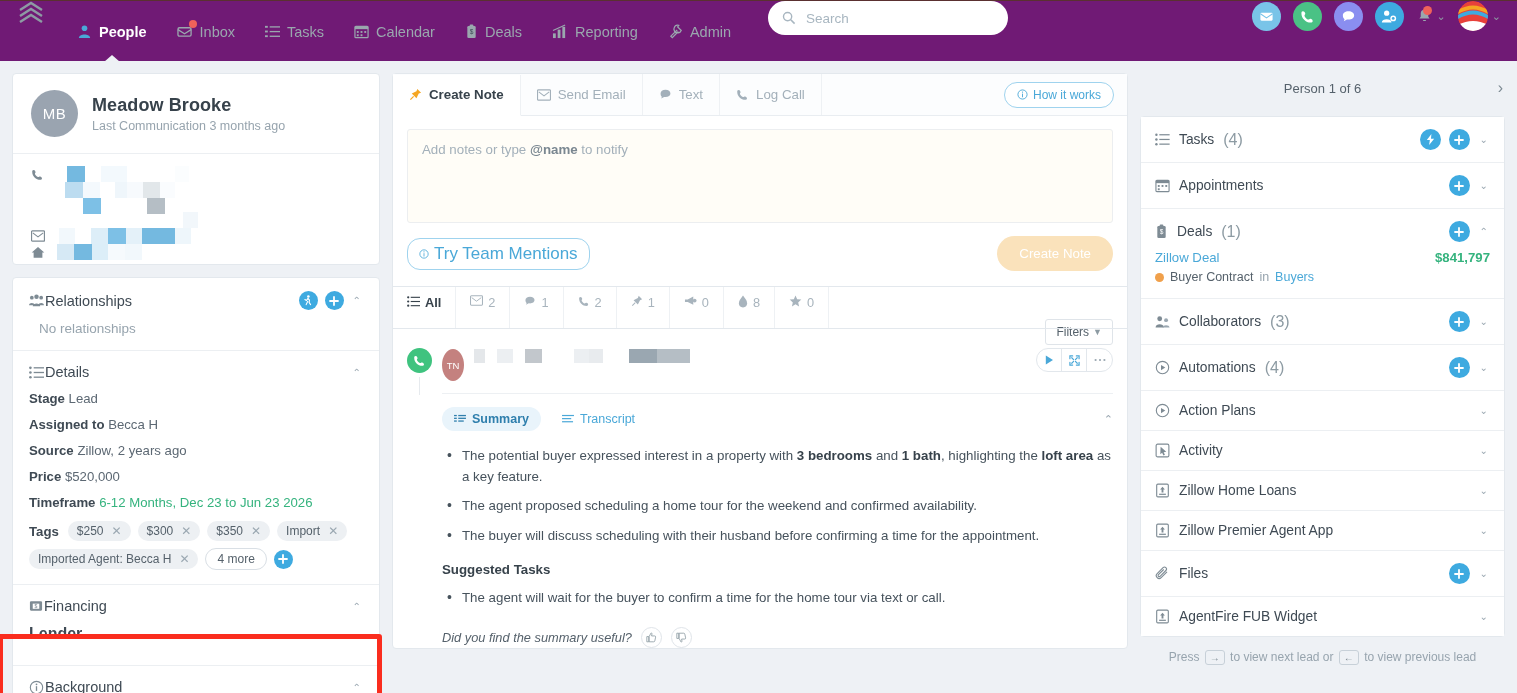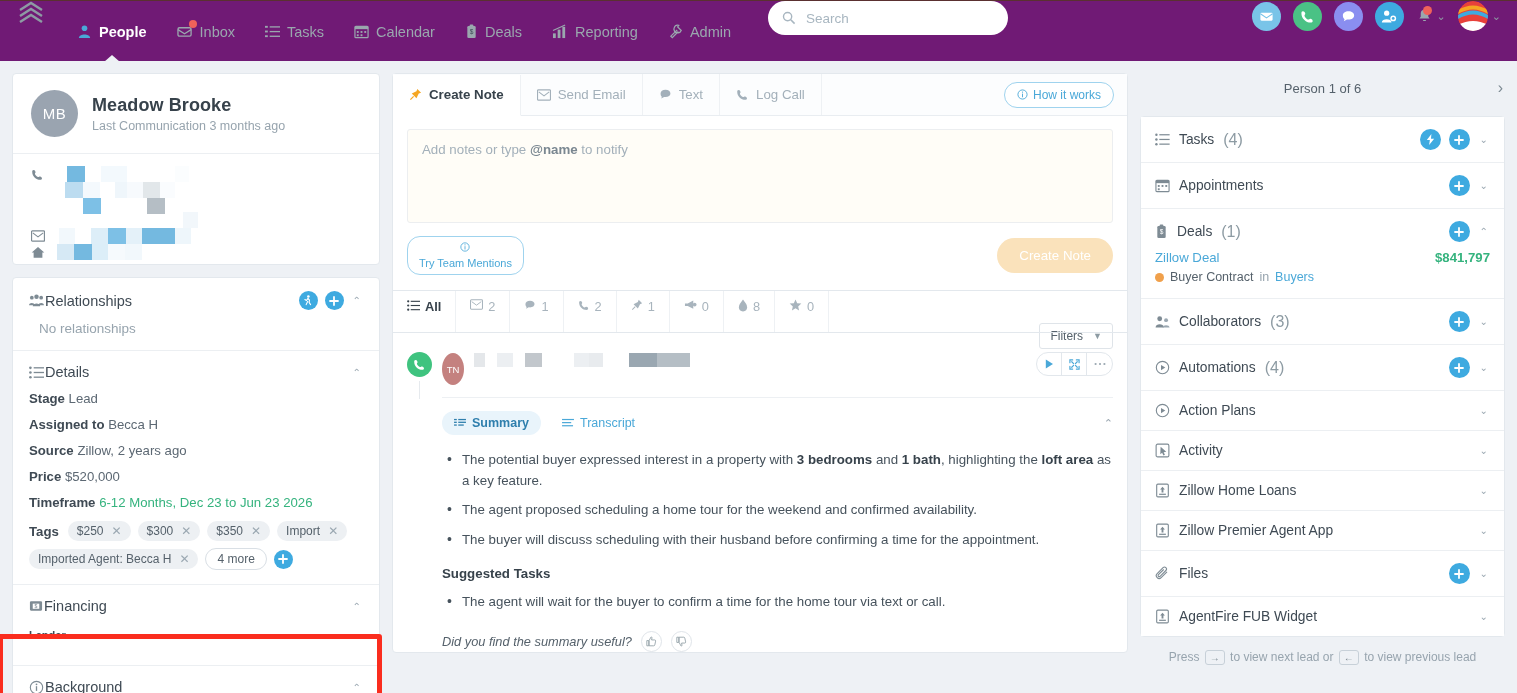--- a/index.html
+++ b/index.html
@@ -150,22 +150,22 @@
   }
   .note-area-wrap { padding: 13px 14px 0 14px; }
   .note-area {
     background: #fffdf7; border: 1px solid #eceef0; border-radius: 3px;
     height: 94px; padding: 12px 14px; font-size: 13.3px; color: #a3b0ba;
   }
   .note-area b { color: #7a8791; }
   .compose-foot { display: flex; align-items: center; padding: 13px 14px 15px; }
   .mentions-btn {
     border: 1px solid #9fd3ee; border-radius: 13px; background: #fff;
-    color: #4aa8d8; font-size: 11px; padding: 5px 11px;
-    display: flex; align-items: center; gap: 5px; cursor: pointer; flex-direction: column;
+    color: #4aa8d8; font-size: 17px; padding: 5px 11px;
+    display: flex; align-items: center; gap: 5px; cursor: pointer;
   }
   .create-note-btn {
     margin-left: auto;
     background: #fae2bb; color: #fff; border: none; border-radius: 18px;
     font-size: 13.3px; padding: 10px 22px; cursor: default;
     font-family: "Liberation Sans", sans-serif;
   }
 
   .filters-bar {
     display: flex; align-items: center; background: #fff;
@@ -174,21 +174,21 @@
   .ftab {
     display: flex; align-items: flex-start; gap: 5px;
     padding: 8px 14px; height: 42px; font-size: 12.8px; color: #a8b4bd;
     border-right: 1px solid #eef1f4; cursor: pointer;
   }
   .ftab:first-child { border-left: none; padding-left: 0; }
   .ftab.active { color: #37424b; font-weight: bold; }
   .filters-btn {
     margin-left: auto; border: 1px solid #dfe4e9; border-radius: 3px;
     font-size: 12px; color: #55616b; padding: 5px 10px; background: #fff;
-    display: flex; align-items: center; gap: 10px; cursor: pointer; margin-top: 48px;
+    display: flex; align-items: center; gap: 4px; cursor: pointer; margin-top: 48px;
   }
 
   .activity-card { border-top: 1px solid #e3e8ed; padding: 14px 14px 0 14px; position: relative; }
   .act-head { display: flex; align-items: flex-start; gap: 10px; position: relative; }
   .act-badge {
     width: 25px; height: 25px; border-radius: 50%; background: #3fc37f;
     display: flex; align-items: center; justify-content: center; color: #fff;
     flex: 0 0 25px; margin-top: 5px;
   }
   .act-line { position: absolute; left: 12px; top: 34px; bottom: -14px; width: 1px; background: #e6eaee; }
@@ -610,21 +610,21 @@
                 <rect x="4" y="5" width="7" height="5.5" fill="#fff"></rect>
                 <text x="7.5" y="9.6" font-size="5.5" fill="#7e8b94" text-anchor="middle" font-family="Liberation Sans">$</text>
               </svg>
           </span>
           <span class="sec-title">Financing</span>
           <span class="sec-actions">
               <span class="chev">⌃</span>
             </span>
         </div>
         <div class="sec-body" style="padding-bottom:22px;">
-          <b style="font-size:11px;color:#3f4a54;">Lender</b>
+          <b style="font-size:16px;color:#3f4a54;">Lender</b>
         </div>
       </div>
 
       <div class="sec">
         <div class="sec-head">
           <span>
             <svg width="15" height="15" viewBox="0 0 16 16">
                 <circle cx="8" cy="8" r="6.6" stroke="#7e8b94" stroke-width="1.2" fill="none"></circle>
                 <rect x="7.3" y="6.6" width="1.4" height="5" fill="#7e8b94"></rect>
                 <circle cx="8" cy="4.6" r="0.95" fill="#7e8b94"></circle>

